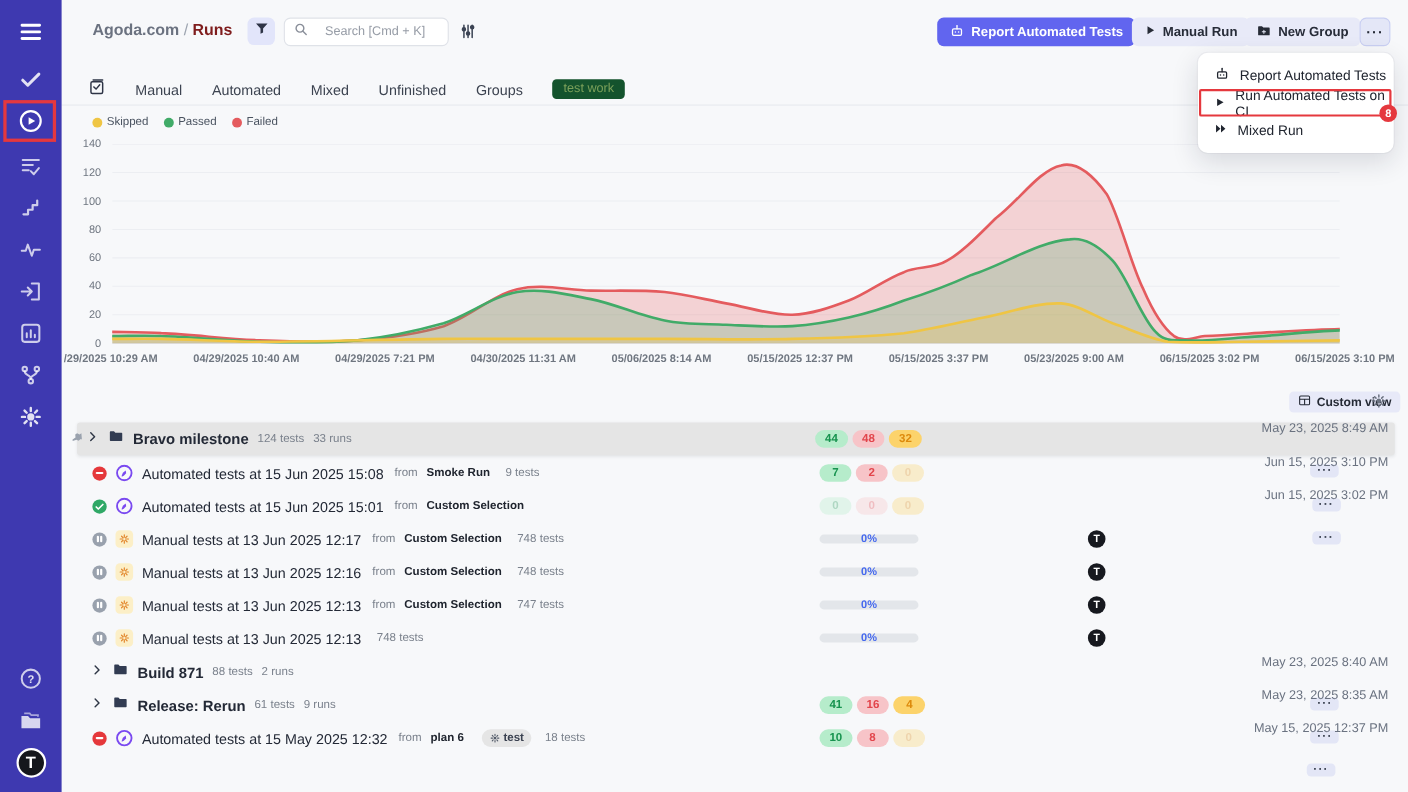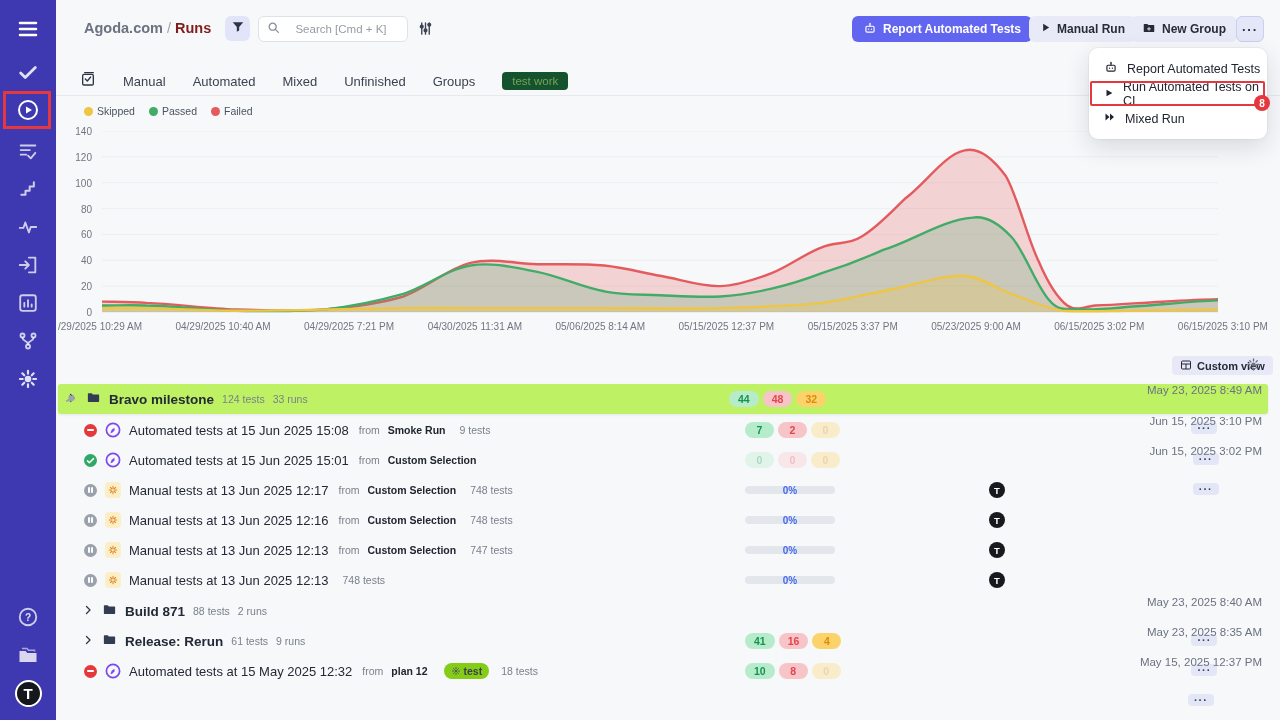--- a/index.html
+++ b/index.html
@@ -50,32 +50,32 @@
   
   #legend { position:absolute; left:84px; top:105px; display:flex; gap:14px; align-items:center; }
   .lg { display:flex; align-items:center; gap:4px; font-size:10.5px; color:#4a5360; }
   .lg i { width:9px; height:9px; border-radius:50%; display:inline-block; }
 
   
   #y-labels { position:absolute; left:56px; top:131px; width:42px; height:186px; }
   #y-labels span { position:absolute; right:6px; font-size:10px; color:#6f7680; }
   #chart-wrap { position:absolute; left:102px; top:131px; width:1116px; height:186px; }
   #x-labels { position:absolute; left:58px; top:321px; width:1210px; display:flex; justify-content:space-between; }
-  #x-labels span { font-size:10px; color:#6f7680; white-space:nowrap; }
+  #x-labels span { font-size:10px; color:#6f7680; white-space:nowrap;font-weight:bold; }
 
   
   #custom-view { position:absolute; left:1172px; top:356px; height:19px; background:#e7e9f8; border-radius:4px;
                  display:flex; align-items:center; gap:5px; padding:0 8px; font-size:11px; font-weight:700; color:#252a35; cursor:pointer; }
   #view-gear { position:absolute; left:1246px; top:357px; cursor:pointer; }
 
   
   .row { position:absolute; left:60px; right:12px; height:30px; }
   .row .left { position:absolute; left:0; top:0; height:30px; display:flex; align-items:center; gap:8px; padding-left:22px; }
   .row.runrow .left { padding-left:24px; }
-  .row1card { position:absolute; left:58px; right:12px; top:384px; height:30px; background:#bef264; border-radius:3px;
+  .row1card { position:absolute; left:70px; right:12px; top:384px; height:30px; background:#e5e5e5; border-radius:3px;
               box-shadow:0 1px 3px rgba(16,24,40,.08); }
   .row1card .left { position:absolute; left:0; top:0; height:30px; display:flex; align-items:center; gap:8px; padding-left:8px; }
   .pin { position:absolute; left:64px; top:390px; z-index:2; }
   .rtitle { font-size:13px; font-weight:500; color:#232936; white-space:nowrap; }
   .gtitle { font-weight:700; font-size:13.5px; }
   .meta { font-size:10.5px; color:#7a818c; white-space:nowrap; }
   .fromlbl { font-size:10.5px; color:#7a818c; margin-left:2px; }
   .fromname { font-size:10.5px; font-weight:700; color:#20252f; }
   .badges { position:absolute; left:685px; top:7px; display:flex; gap:4px; }
   .row1card .badges { left:671px; }
@@ -94,21 +94,21 @@
   .date { font-size:11.5px; color:#6a7280; white-space:nowrap; }
   .more-btn { width:26px; height:17px; background:#e3e6f6; border-radius:4px; display:flex; align-items:center;
               justify-content:center; color:#3a4150; font-size:11px; font-weight:700; letter-spacing:1px; cursor:pointer; }
   .st { width:13px; height:13px; border-radius:50%; display:flex; align-items:center; justify-content:center; gap:1.5px; flex:none; }
   .st.failed { background:#e5383b; } .st.passed { background:#2fa866; } .st.pending { background:#99a1ad; }
   .st .dash { width:7px; height:2px; background:#fff; border-radius:1px; }
   .st .pbar { width:1.8px; height:6px; background:#fff; border-radius:1px; }
   .kind-auto { width:16px; height:16px; flex:none; }
   .kind-manual { width:16px; height:16px; background:#fcefc7; border-radius:4px; display:flex; align-items:center;
                  justify-content:center; flex:none; }
-  .tagpill { height:16px; background:#84cc16; border-radius:9px; display:flex; align-items:center; gap:3px;
+  .tagpill { height:16px; background:#e5e5e5; border-radius:9px; display:flex; align-items:center; gap:3px;
              padding:0 7px; font-size:10.5px; font-weight:700; color:#3a4150; }
 </style>
 </head>
 <body>
 
 <div id="sidebar">
   <div class="sb-ic" style="top:14px">
     <svg width="24" height="24" viewBox="0 0 24 24" stroke="#fff" stroke-width="2.6" stroke-linecap="round">
         <path d="M4 6h16M4 12h16M4 18h16"></path>
       </svg>
@@ -560,21 +560,21 @@
   <div class="left">
     <span class="st failed">
         <i class="dash"></i>
       </span>
     <span class="kind-auto"><svg width="16" height="16" viewBox="0 0 16 16" fill="none">
           <circle cx="8" cy="8" r="6.6" stroke="#7a49f0" stroke-width="1.7"></circle>
           <path d="M5.7 10.3l1-2.6 2.6-2 .4 2.6-2.2 2.2-1.8.8z" fill="#7a49f0"></path>
         </svg></span>
     <span class="rtitle">Automated tests at 15 May 2025 12:32</span>
     <span class="fromlbl">from</span>
-    <span class="fromname">plan 12</span>
+    <span class="fromname">plan 6</span>
     <span class="tagpill" style="margin-left:8px">
       <svg width="10" height="10" viewBox="0 0 24 24" fill="none" stroke="#525a68" stroke-width="2.4" stroke-linecap="round">
           <circle cx="12" cy="12" r="3.2" fill="#525a68" stroke="none"></circle>
           <path d="M12 3.5v3M12 17.5v3M3.5 12h3M17.5 12h3M6 6l2.1 2.1M15.9 15.9L18 18M18 6l-2.1 2.1M8.1 15.9L6 18"></path>
         </svg>
       <span>test</span>
     </span>
     <span class="meta" style="margin-left:4px">18 tests</span>
   </div>
   <div class="badges">

